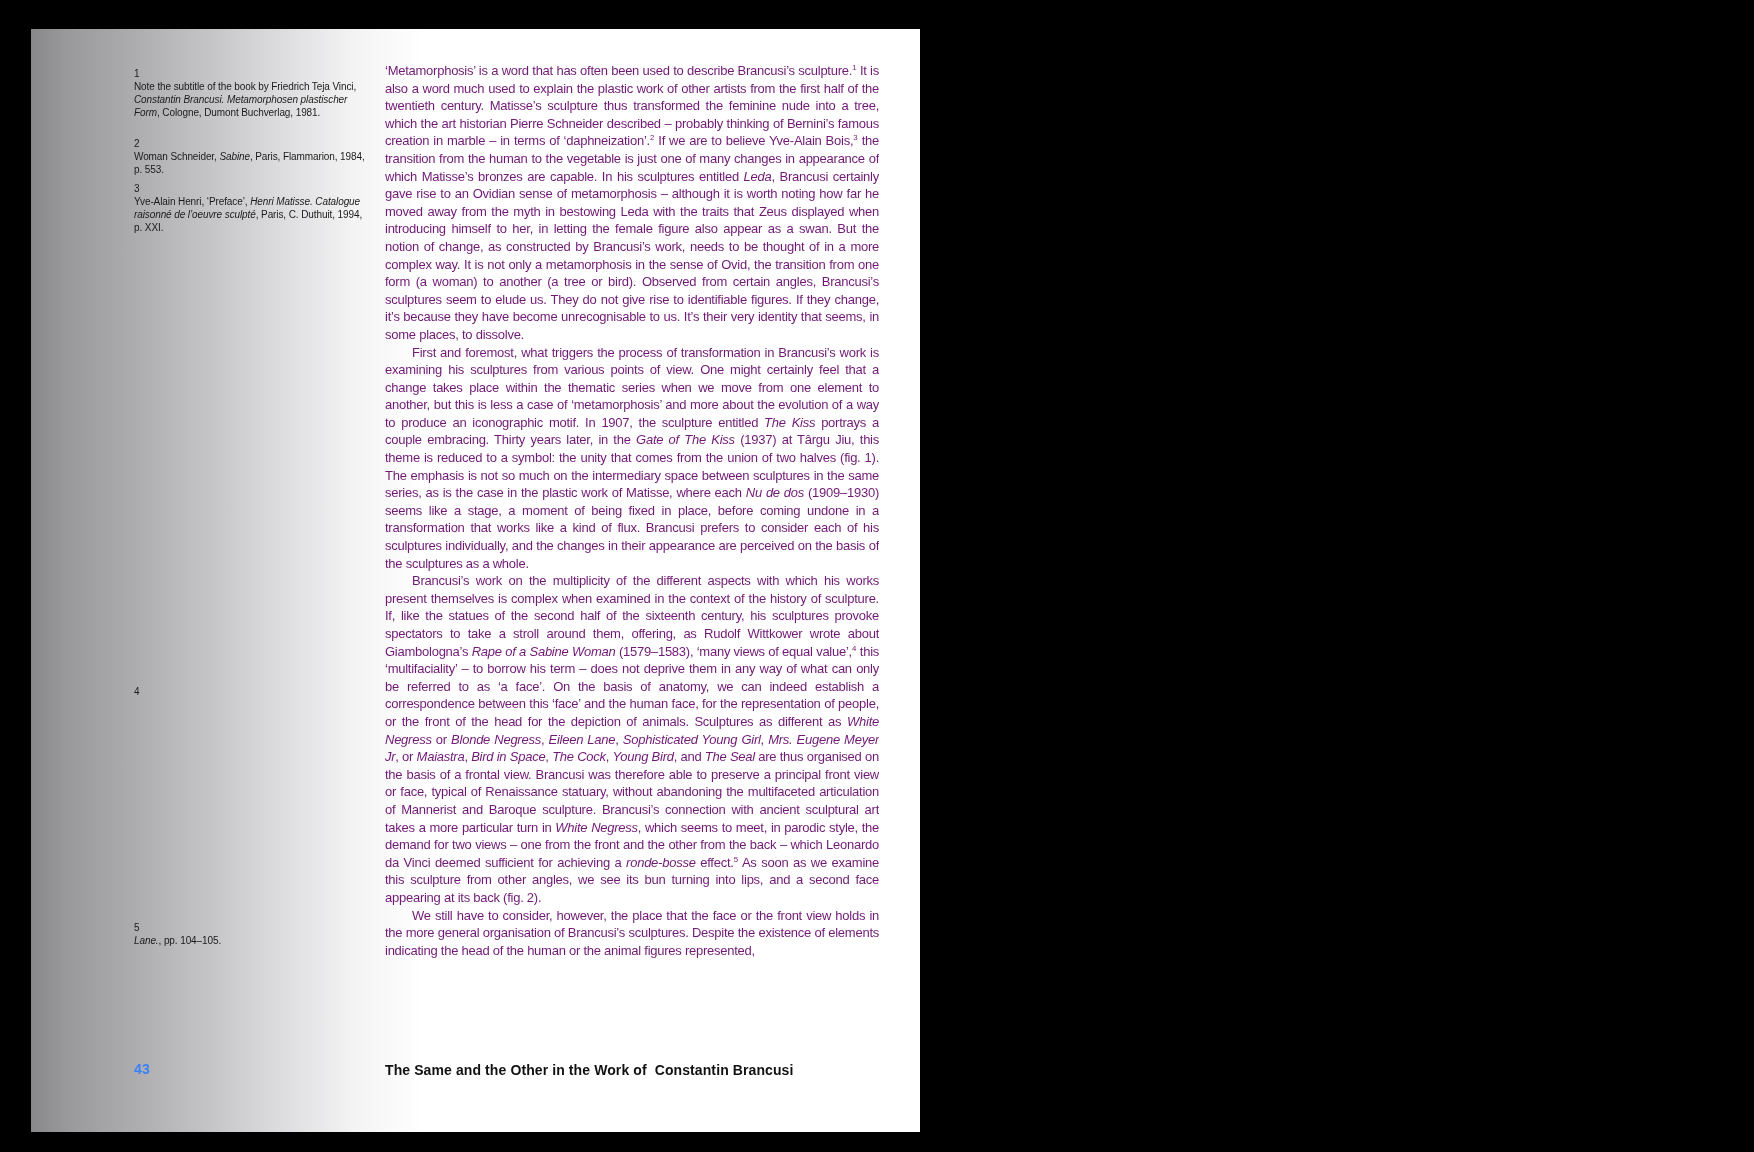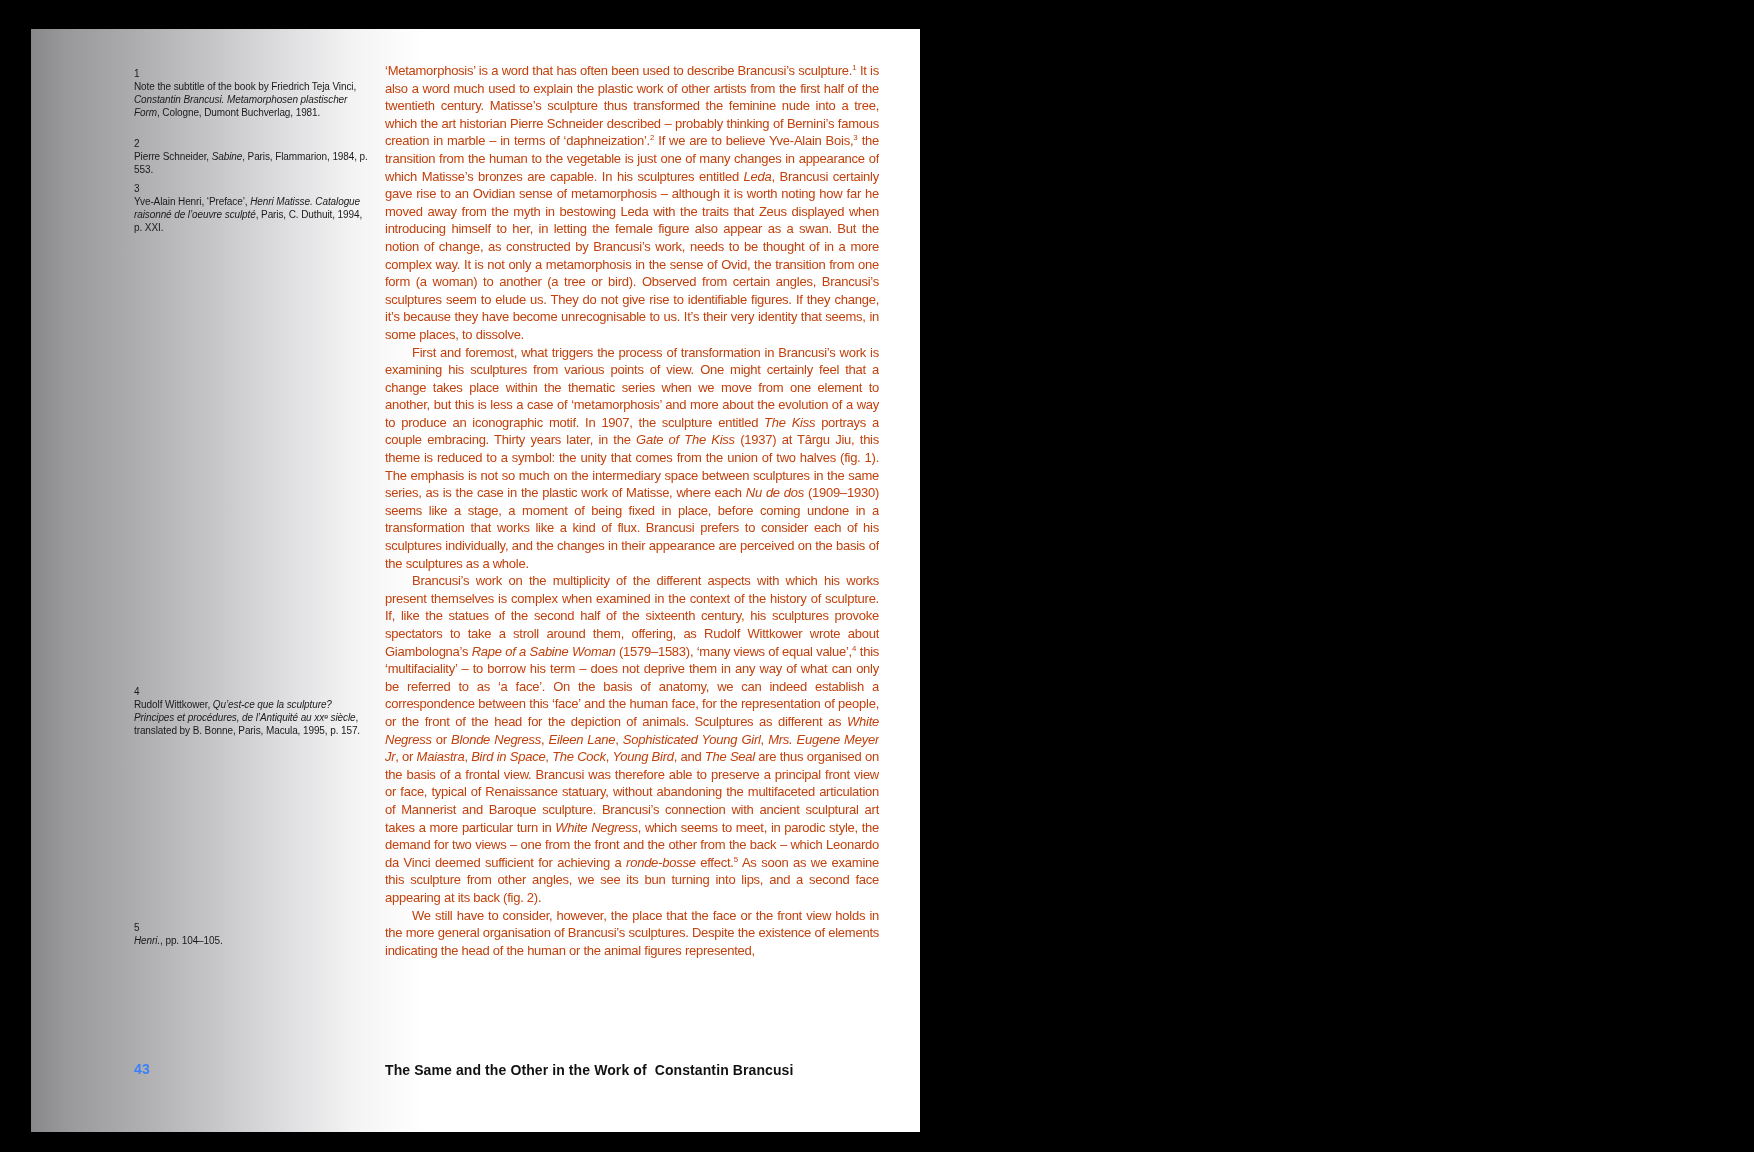--- a/index.html
+++ b/index.html
@@ -5,40 +5,40 @@
   html,body{margin:0;padding:0;background:#000;}
   .stage{position:relative;width:1754px;height:1152px;background:#000;overflow:hidden;
          font-family:"Liberation Sans","DejaVu Sans",sans-serif;}
   .page{position:absolute;left:31px;top:29px;width:889px;height:1103px;background:#ffffff;color:#151515;}
   .gutter{position:absolute;left:0;top:0;bottom:0;width:392px;
           background:linear-gradient(to right,#88888a 0%,#99999b 9%,#ababad 25%,#c4c4c6 45%,#dedee0 65%,#f3f3f4 82%,#ffffff 100%);}
   .notes{position:absolute;left:103px;top:0;width:236px;font-size:10px;line-height:13px;letter-spacing:-0.1px;color:#1a1a1a;}
   .footnote{position:absolute;left:0;width:100%;}
   .fn-num{display:block;}
   .body-col{position:absolute;left:354px;top:33px;width:494px;height:1002px;overflow:hidden;
-            font-size:13px;line-height:17.6px;letter-spacing:-0.25px;text-align:justify;color:#c2410c;}
+            font-size:13px;line-height:17.6px;letter-spacing:-0.25px;text-align:justify;color:#701a75;}
   .body-col p{margin:0;}
   .body-col p.indent{text-indent:27px;}
   sup{font-size:0.6em;line-height:0;vertical-align:super;letter-spacing:0;}
   i{font-style:italic;}
   .footer-num{position:absolute;left:103px;top:1032px;font-size:14px;font-weight:bold;letter-spacing:0.3px;color:#3b82f6;}
   .footer-title{position:absolute;left:354px;top:1033px;font-size:14px;font-weight:bold;letter-spacing:0.1px;color:#111;}
 </style>
 </head>
 <body>
 
 <div class="stage">
   <div class="page">
     <div class="gutter"></div>
     <div class="notes" id="notes">
         <div class="footnote" style="top: 38px;"><span class="fn-num">1</span><span><span>Note the subtitle of the book by Friedrich Teja Vinci, </span><i>Constantin Brancusi. Metamorphosen plastischer Form</i><span>, Cologne, Dumont Buchverlag, 1981.</span></span></div>
-        <div class="footnote" style="top: 108px;"><span class="fn-num">2</span><span><span>Pierre Schneider, </span><i>Sabine</i><span>, Paris, Flammarion, 1984, p. 553.</span></span></div>
+        <div class="footnote" style="top: 108px;"><span class="fn-num">2</span><span><span>Woman Schneider, </span><i>Sabine</i><span>, Paris, Flammarion, 1984, p. 553.</span></span></div>
         <div class="footnote" style="top: 153px;"><span class="fn-num">3</span><span><span>Yve-Alain Henri, ‘Preface’, </span><i>Henri Matisse. Catalogue raisonné de l’oeuvre sculpté</i><span>, Paris, C. Duthuit, 1994, p. XXI.</span></span></div>
-        <div class="footnote" style="top: 656px;"><span class="fn-num">4</span><span><span>Rudolf Wittkower, </span><i>Qu’est-ce que la sculpture? Principes et procédures, de l’Antiquité au xxᵉ siècle</i><span>, translated by B. Bonne, Paris, Macula, 1995, p. 157.</span></span></div>
-        <div class="footnote" style="top: 892px;"><span class="fn-num">5</span><span><i>Henri.</i><span>, pp. 104–105.</span></span></div>
+        <div class="footnote" style="top: 656px;"><span class="fn-num">4</span></div>
+        <div class="footnote" style="top: 892px;"><span class="fn-num">5</span><span><i>Lane.</i><span>, pp. 104–105.</span></span></div>
       </div>
     <div class="body-col" id="body-col">
         <p><span>‘Metamorphosis’ is a word that has often been used to describe Brancusi’s sculpture.</span><sup>1</sup><span> It is also a word much used to explain the plastic work of other artists from the first half of the twentieth century. Matisse’s sculpture thus transformed the feminine nude into a tree, which the art historian Pierre Schneider described – probably thinking of Bernini’s famous creation in marble – in terms of ‘daphneization’.</span><sup>2</sup><span> If we are to believe Yve-Alain Bois,</span><sup>3</sup><span> the transition from the human to the vegetable is just one of many changes in appearance of which Matisse’s bronzes are capable. In his sculptures entitled </span><i>Leda</i><span>, Brancusi certainly gave rise to an Ovidian sense of metamorphosis – although it is worth noting how far he moved away from the myth in bestowing Leda with the traits that Zeus displayed when introducing himself to her, in letting the female figure also appear as a swan. But the notion of change, as constructed by Brancusi’s work, needs to be thought of in a more complex way. It is not only a metamorphosis in the sense of Ovid, the transition from one form (a woman) to another (a tree or bird). Observed from certain angles, Brancusi’s sculptures seem to elude us. They do not give rise to identifiable figures. If they change, it’s because they have become unrecognisable to us. It’s their very identity that seems, in some places, to dissolve.</span></p>
         <p class="indent"><span>First and foremost, what triggers the process of transformation in Brancusi’s work is examining his sculptures from various points of view. One might certainly feel that a change takes place within the thematic series when we move from one element to another, but this is less a case of ‘metamorphosis’ and more about the evolution of a way to produce an iconographic motif. In 1907, the sculpture entitled </span><i>The Kiss</i><span> portrays a couple embracing. Thirty years later, in the </span><i>Gate of The Kiss</i><span> (1937) at Târgu Jiu, this theme is reduced to a symbol: the unity that comes from the union of two halves (fig. 1). The emphasis is not so much on the intermediary space between sculptures in the same series, as is the case in the plastic work of Matisse, where each </span><i>Nu de dos</i><span> (1909–1930) seems like a stage, a moment of being fixed in place, before coming undone in a transformation that works like a kind of flux. Brancusi prefers to consider each of his sculptures individually, and the changes in their appearance are perceived on the basis of the sculptures as a whole.</span></p>
         <p class="indent"><span>Brancusi’s work on the multiplicity of the different aspects with which his works present themselves is complex when examined in the context of the history of sculpture. If, like the statues of the second half of the sixteenth century, his sculptures provoke spectators to take a stroll around them, offering, as Rudolf Wittkower wrote about Giambologna’s </span><i>Rape of a Sabine Woman</i><span> (1579–1583), ‘many views of equal value’,</span><sup>4</sup><span> this ‘multifaciality’ – to borrow his term – does not deprive them in any way of what can only be referred to as ‘a face’. On the basis of anatomy, we can indeed establish a correspondence between this ‘face’ and the human face, for the representation of people, or the front of the head for the depiction of animals. Sculptures as different as </span><i>White Negress</i><span> or </span><i>Blonde Negress</i><span>, </span><i>Eileen Lane</i><span>, </span><i>Sophisticated Young Girl</i><span>, </span><i>Mrs. Eugene Meyer Jr</i><span>, or </span><i>Maiastra</i><span>, </span><i>Bird in Space</i><span>, </span><i>The Cock</i><span>, </span><i>Young Bird</i><span>, and </span><i>The Seal</i><span> are thus organised on the basis of a frontal view. Brancusi was therefore able to preserve a principal front view or face, typical of Renaissance statuary, without abandoning the multifaceted articulation of Mannerist and Baroque sculpture. Brancusi’s connection with ancient sculptural art takes a more particular turn in </span><i>White Negress</i><span>, which seems to meet, in parodic style, the demand for two views – one from the front and the other from the back – which Leonardo da Vinci deemed sufficient for achieving a </span><i>ronde-bosse</i><span> effect.</span><sup>5</sup><span> As soon as we examine this sculpture from other angles, we see its bun turning into lips, and a second face appearing at its back (fig. 2).</span></p>
         <p class="indent"><span>We still have to consider, however, the place that the face or the front view holds in the more general organisation of Brancusi’s sculptures. Despite the existence of elements indicating the head of the human or the animal figures represented,</span></p>
       </div>
     <div class="footer-num">43</div>
     <div class="footer-title">The Same and the Other in the Work of&nbsp; Constantin Brancusi</div>
   </div>

